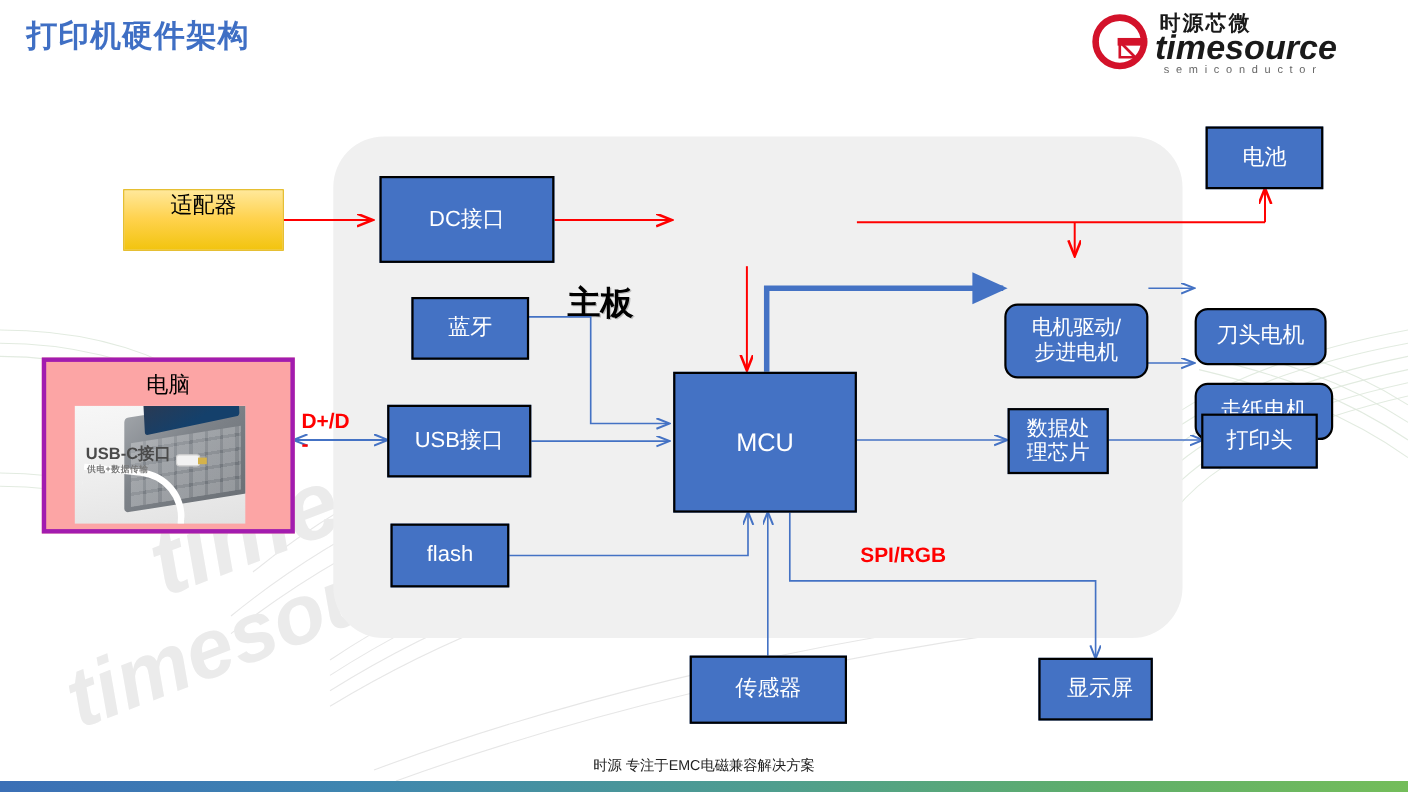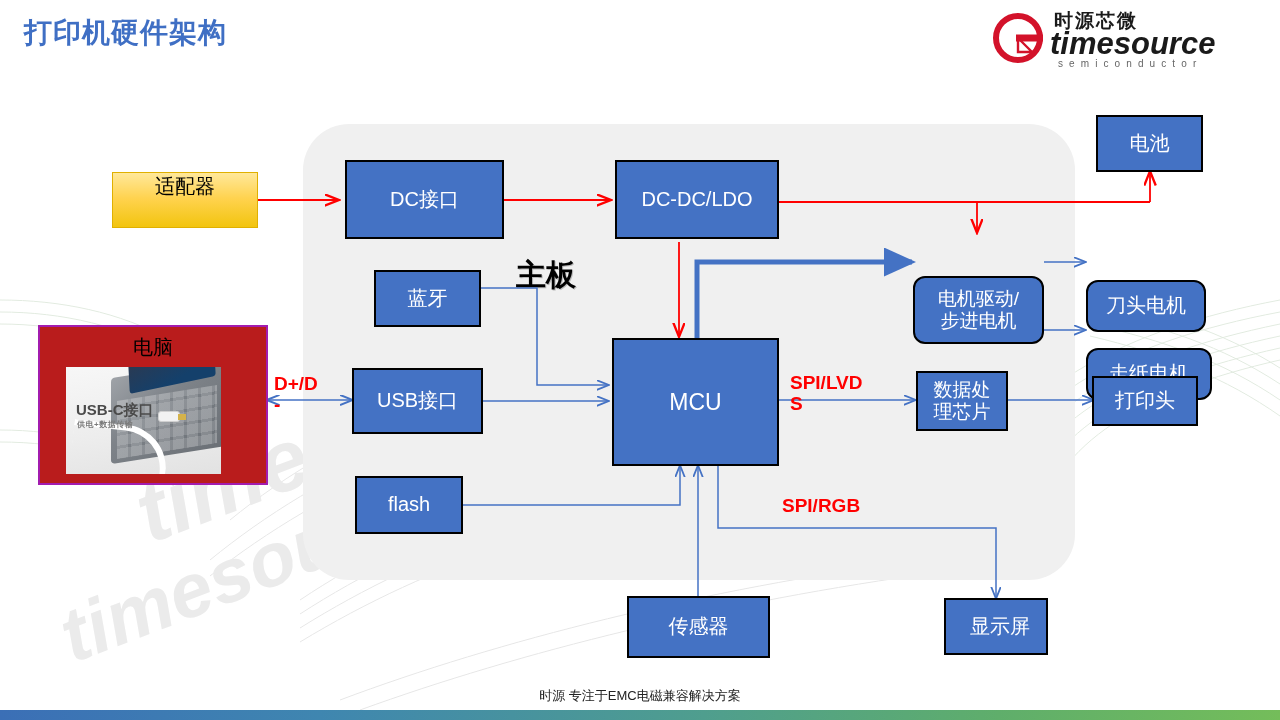--- a/index.html
+++ b/index.html
@@ -78,21 +78,21 @@
 
   .box-adapter {
     position: absolute;
     display: flex; align-items: flex-start; justify-content: center;
     background: linear-gradient(180deg,#ffe89a 0%,#ffd24d 48%,#f2c40f 100%);
     color: #000; border: 1px solid #e0b000;
     font-size: 20px;
   }
   .box-computer {
     position: absolute;
-    background: #b91c1c; border: 2px solid #a21caf;
+    background: #fca5a5; border: 4px solid #a21caf;
   }
   .box-computer .pc-label {
     position: absolute; left: 0; right: 0; top: 7px;
     text-align: center; color: #000; font-size: 20px;
   }
   .pc-photo {
     position: absolute; left: 26px; top: 40px;
     width: 155px; height: 107px;
     background: linear-gradient(170deg,#f7f7f7 0%,#ededed 55%,#e2e2e2 100%);
     overflow: hidden;
@@ -287,23 +287,20 @@
       <div class="plug-tip"></div>
       <div class="pc-cap1">USB-C接口</div>
       <div class="pc-cap2">供电+数据传输</div>
     </div>
   </div>
 
   <div class="box" style="left:345px; top:160px; width:159px; height:79px;">
     <span>DC接口</span>
   </div>
 
-  <div class="box" style="left:615px; top:160px; width:164px; height:79px;">
-    <span>DC-DC/LDO</span>
-  </div>
 
   <div class="box" style="left:355px; top:270px; width:107px; height:57px;margin-left:19px;">
     <span>蓝牙</span>
   </div>
 
   <div class="box" style="left:352px; top:368px; width:131px; height:66px;">
     <span>USB接口</span>
   </div>
 
   <div class="box" style="left:355px; top:476px; width:108px; height:58px;">
@@ -346,24 +343,20 @@
 
   <div class="box" style="left:944px; top:598px; width:104px; height:57px;padding-left:12px;">
     <span>显示屏</span>
   </div>
 
   <div class="bus-label" style="left:274px; top:373px; width:80px;">
     <div>D+/D</div>
     <div>-</div>
   </div>
 
-  <div class="bus-label w" style="left:790px; top:372px;">
-    <div>SPI/LVD</div>
-    <div>S</div>
-  </div>
 
   <div class="bus-label" style="left:782px; top:495px;">
     <div>SPI/RGB</div>
   </div>
 
   <div class="footer-text">时源 专注于EMC电磁兼容解决方案</div>
   <div class="footer-bar"></div>
 
 </div>
 

